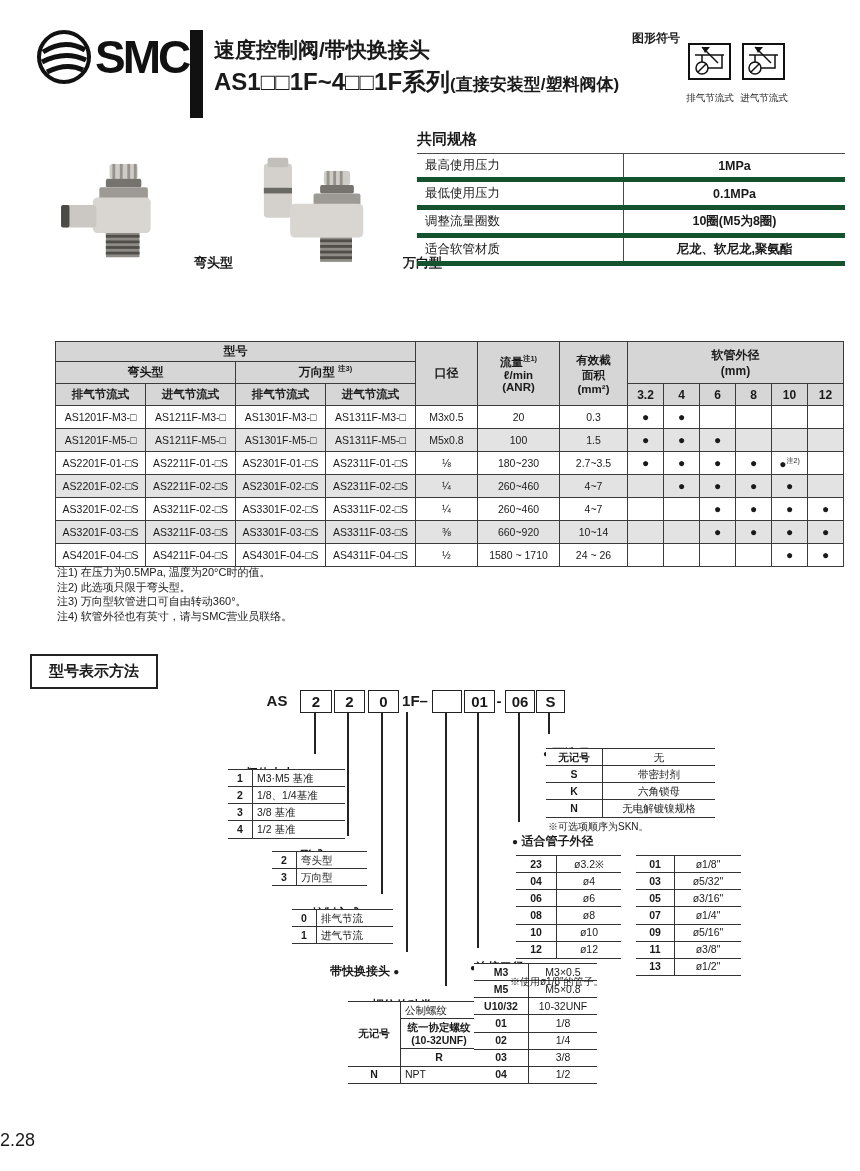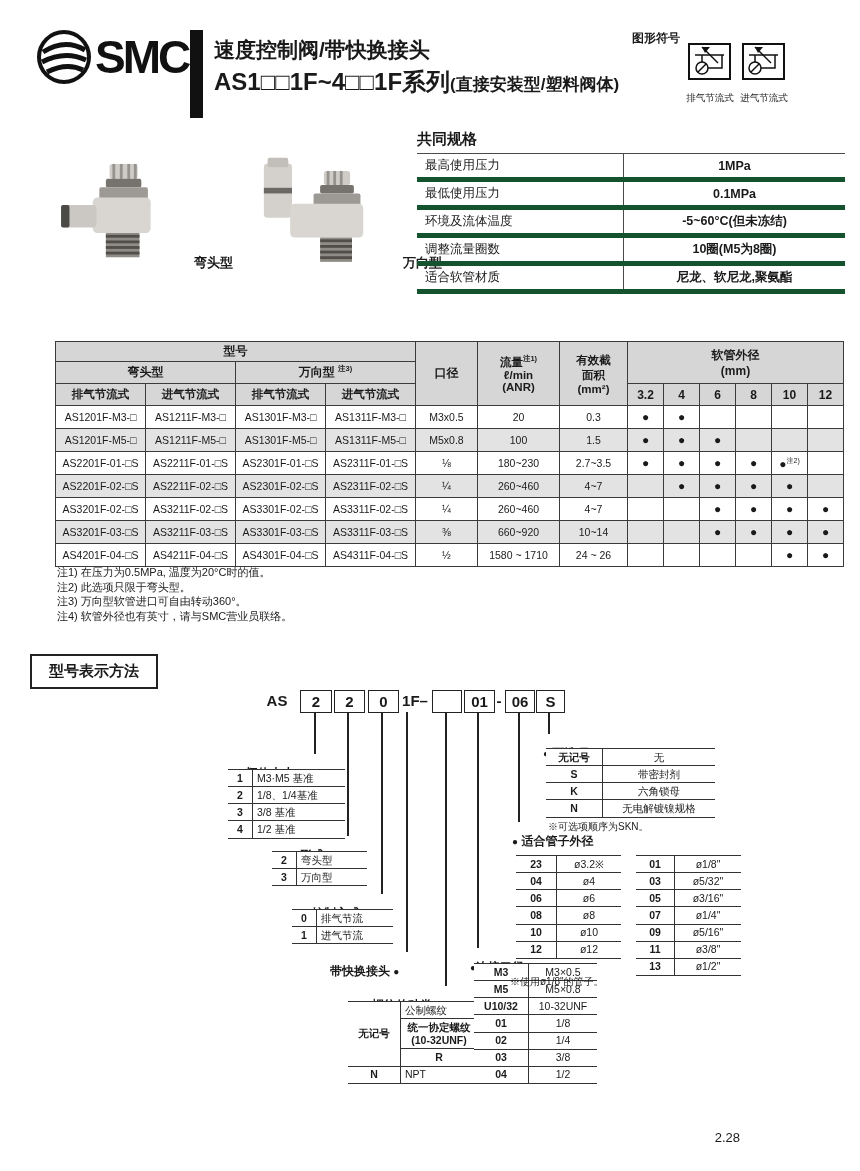--- a/index.html
+++ b/index.html
@@ -59,21 +59,21 @@
   .t-body td:first-child{width:16px;}   .t-body td:last-child{width:84px;}
   .t-form td:first-child{width:16px;}   .t-form td:last-child{width:62px;}
   .t-ctrl td:first-child{width:16px;}   .t-ctrl td:last-child{width:68px;}
   .t-thread td:first-child{width:44px;} .t-thread td:last-child{width:68px;}
   .t-port td:first-child{width:46px;}   .t-port td:last-child{width:60px;text-align:center;}
   .t-metric td:first-child{width:32px;} .t-metric td:last-child{width:56px;text-align:center;}
   .t-inch td:first-child{width:30px;}   .t-inch td:last-child{width:58px;text-align:center;}
   .t-opt td:first-child{width:48px;}    .t-opt td:last-child{width:104px;text-align:center;}
   .ht-note{position:absolute;font-size:10px;white-space:nowrap;}
 
-  .footer{position:absolute;left:0;top:1130px;width:740px;text-align:right;font-size:13px;}
+  .footer{position:absolute;left:0;top:1130px;width:740px;text-align:left;font-size:18px;}
 </style>
 </head>
 <body>
 
 <div id="page">
 
   <div class="logo">
     <svg width="58" height="58" viewBox="0 0 58 58">
       <circle cx="29" cy="29" r="25" fill="none" stroke="#111" stroke-width="4"></circle>
       <path d="M8 24 Q30 10 50 22" fill="none" stroke="#111" stroke-width="5"></path>
@@ -152,24 +152,20 @@
   <div class="spec-title">共同规格</div>
   <table class="spec-table">
     <tbody>
         <tr>
           <td class="k">最高使用压力</td>
           <td class="v">1MPa</td>
         </tr>
         <tr>
           <td class="k">最低使用压力</td>
           <td class="v">0.1MPa</td>
-        </tr>
-        <tr>
-          <td class="k">环境及流体温度</td>
-          <td class="v">-5~60°C(但未冻结)</td>
         </tr>
         <tr>
           <td class="k">调整流量圈数</td>
           <td class="v">10圈(M5为8圈)</td>
         </tr>
         <tr>
           <td class="k">适合软管材质</td>
           <td class="v">尼龙、软尼龙,聚氨酯</td>
         </tr>
       </tbody>

